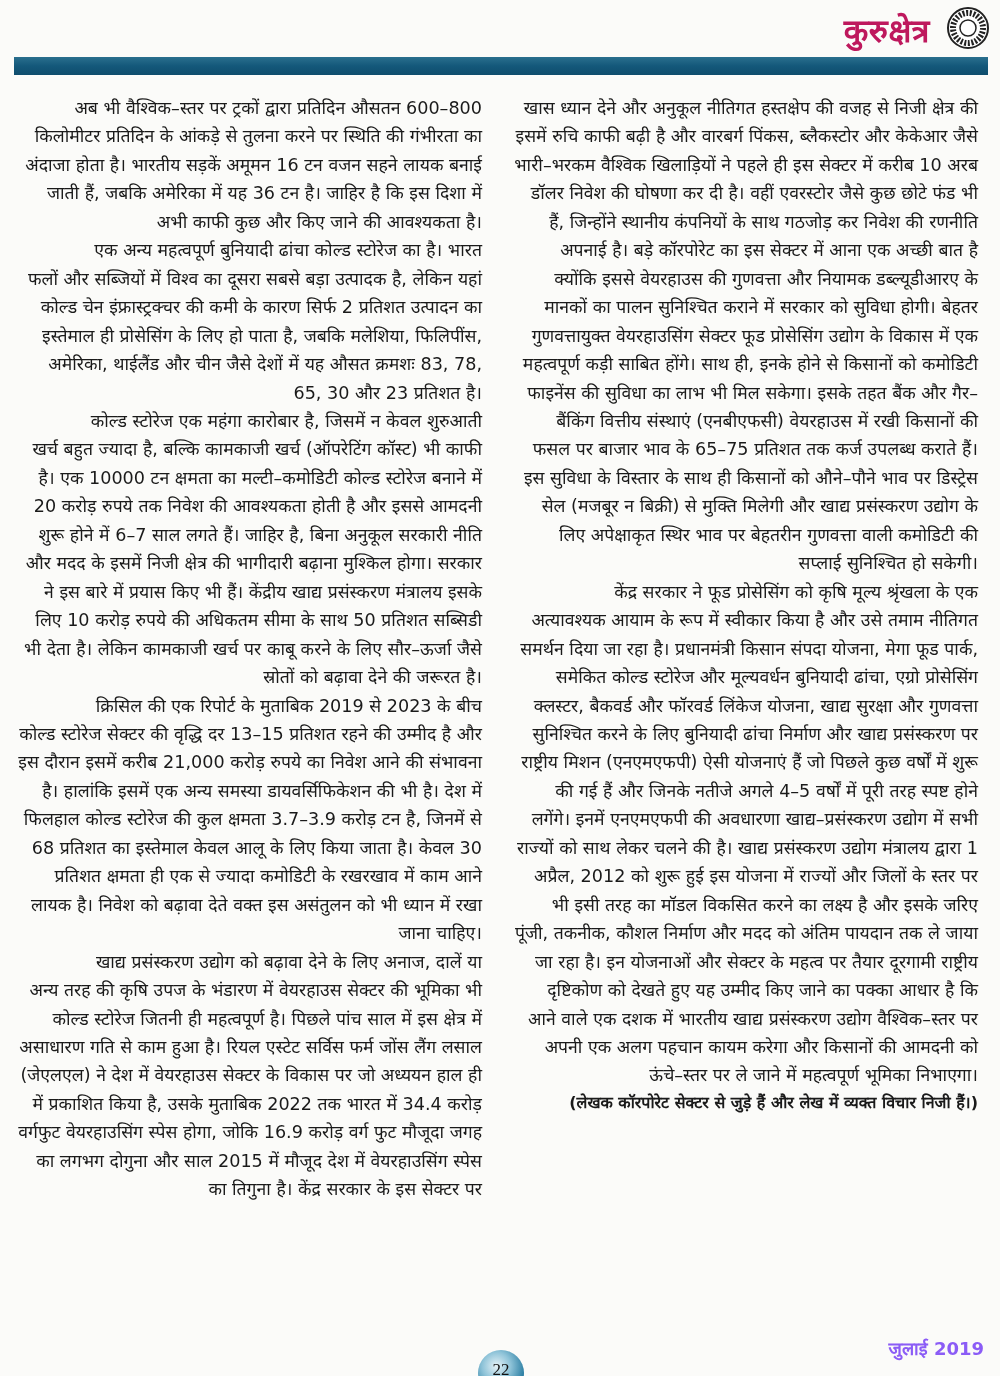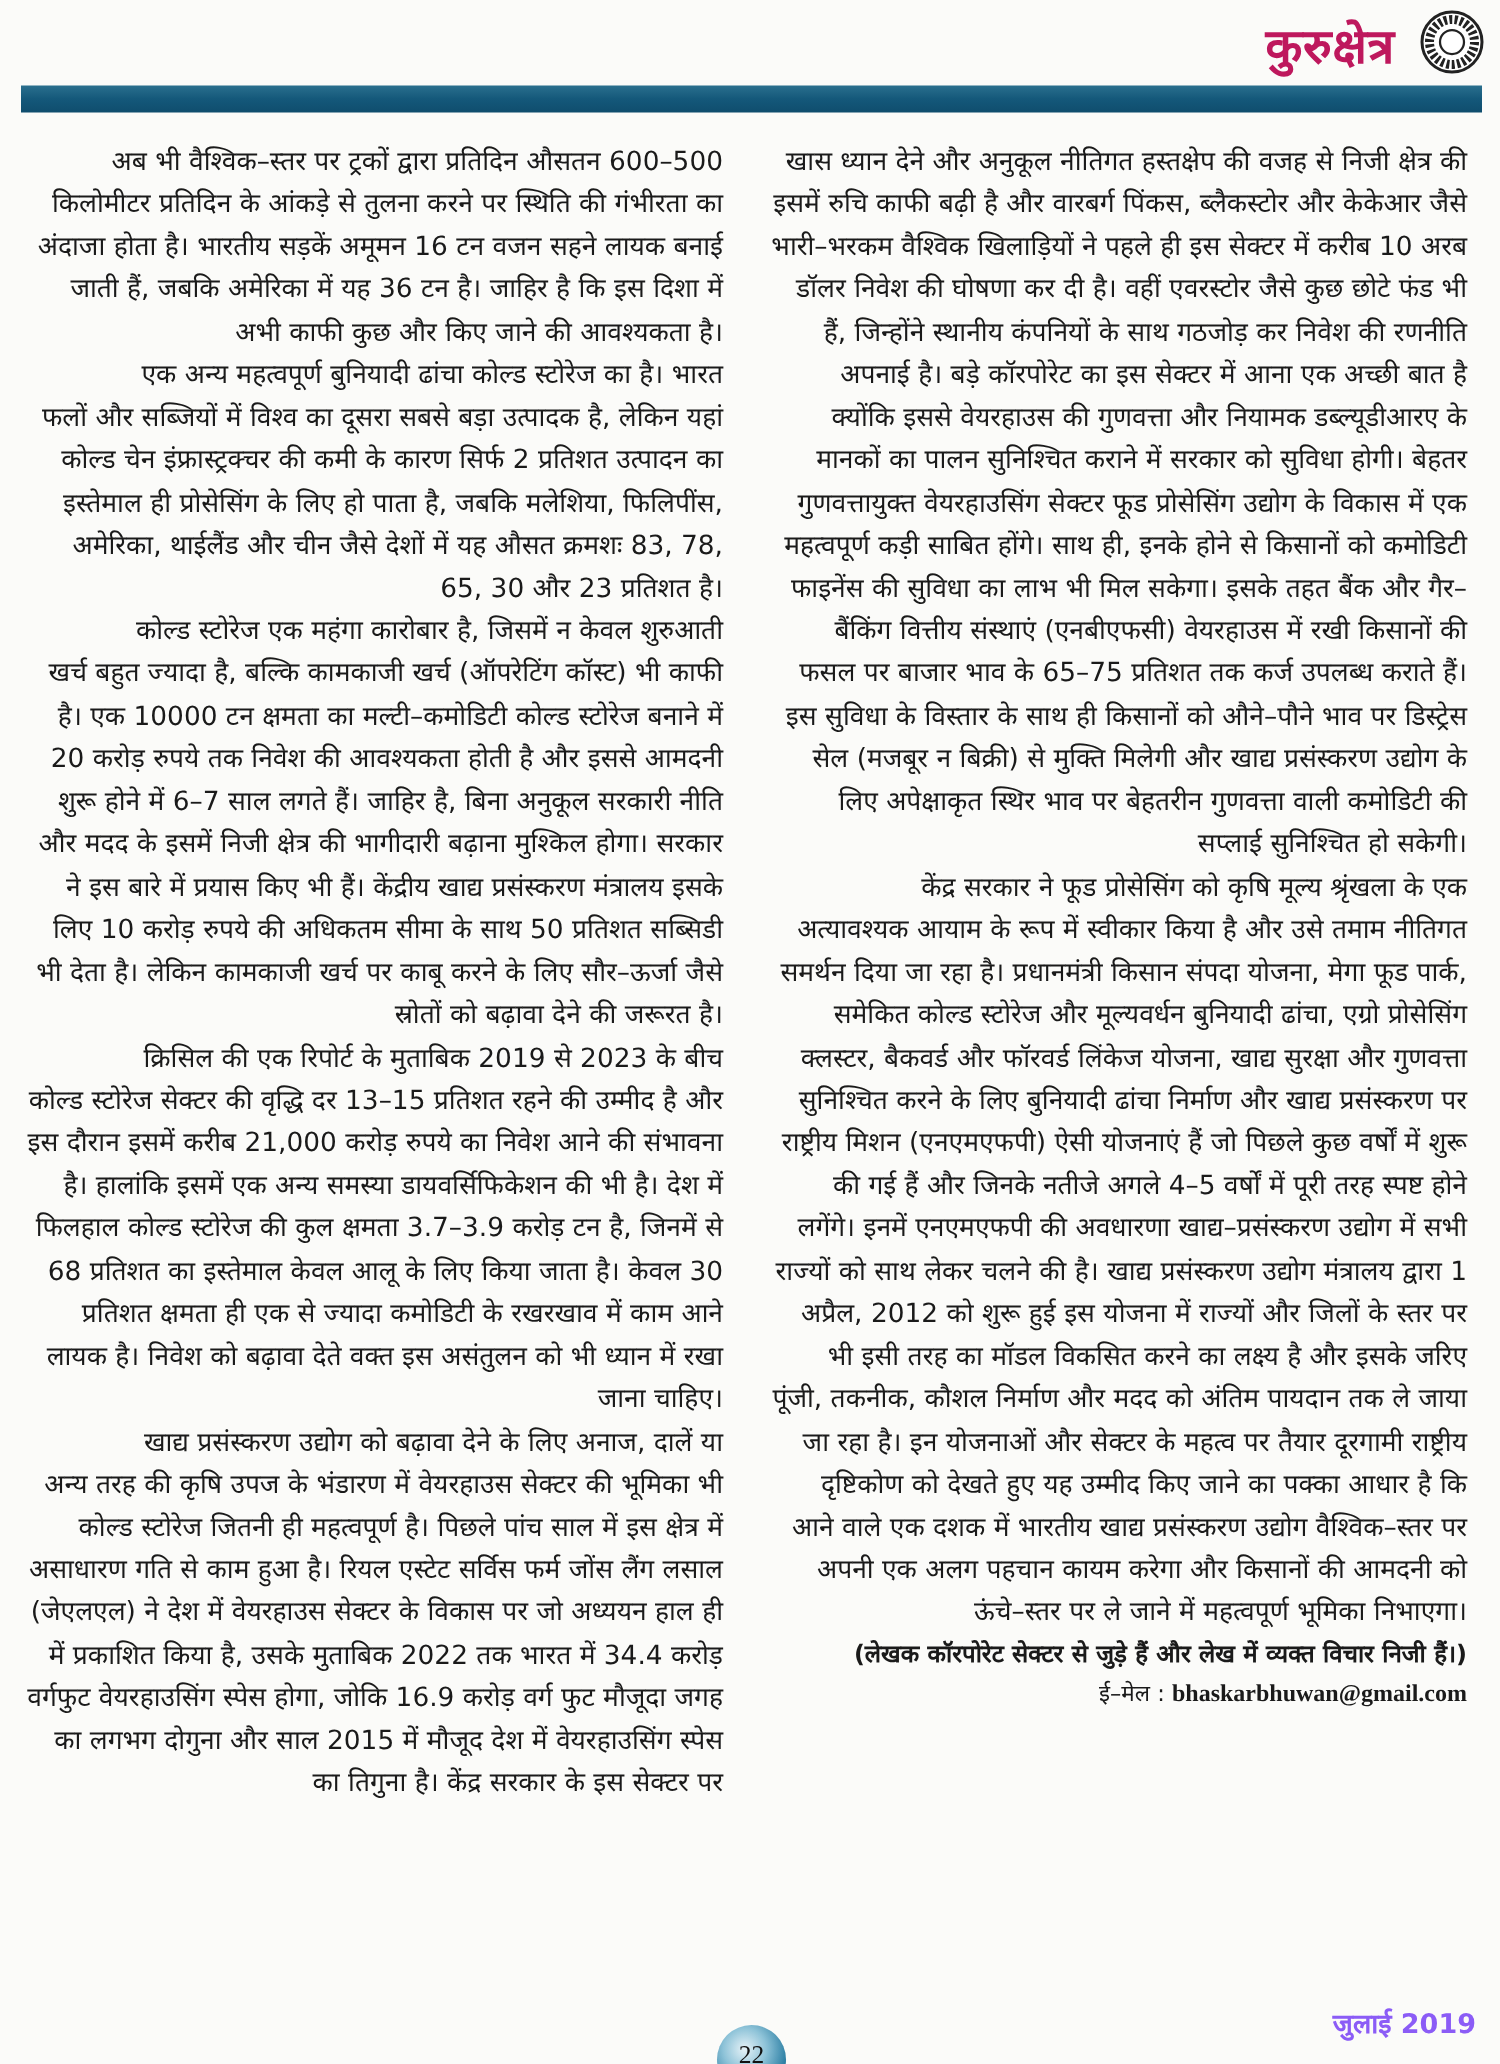--- a/index.html
+++ b/index.html
@@ -58,33 +58,29 @@
   <div class="mag-title">कुरुक्षेत्र</div>
   <svg class="emblem" viewBox="0 0 44 44">
     <circle cx="22" cy="22" r="20" fill="#fff" stroke="#222" stroke-width="2"></circle>
     <circle cx="22" cy="22" r="15" fill="none" stroke="#222" stroke-width="6" stroke-dasharray="2 1.6"></circle>
     <circle cx="22" cy="22" r="8" fill="#fff" stroke="#222" stroke-width="1.5"></circle>
   </svg>
   <div class="band"></div>
 </div>
 
 <div class="column col-left">
-  <p>अब भी वैश्विक–स्तर पर ट्रकों द्वारा प्रतिदिन औसतन 600–500 किलोमीटर प्रतिदिन के आंकड़े से तुलना करने पर स्थिति की गंभीरता का अंदाजा होता है। भारतीय सड़कें अमूमन 16 टन वजन सहने लायक बनाई जाती हैं, जबकि अमेरिका में यह 36 टन है। जाहिर है कि इस दिशा में अभी काफी कुछ और किए जाने की आवश्यकता है।</p>
+  <p>अब भी वैश्विक–स्तर पर ट्रकों द्वारा प्रतिदिन औसतन 600–800 किलोमीटर प्रतिदिन के आंकड़े से तुलना करने पर स्थिति की गंभीरता का अंदाजा होता है। भारतीय सड़कें अमूमन 16 टन वजन सहने लायक बनाई जाती हैं, जबकि अमेरिका में यह 36 टन है। जाहिर है कि इस दिशा में अभी काफी कुछ और किए जाने की आवश्यकता है।</p>
   <p class="indent">एक अन्य महत्वपूर्ण बुनियादी ढांचा कोल्ड स्टोरेज का है। भारत फलों और सब्जियों में विश्व का दूसरा सबसे बड़ा उत्पादक है, लेकिन यहां कोल्ड चेन इंफ्रास्ट्रक्चर की कमी के कारण सिर्फ 2 प्रतिशत उत्पादन का इस्तेमाल ही प्रोसेसिंग के लिए हो पाता है, जबकि मलेशिया, फिलिपींस, अमेरिका, थाईलैंड और चीन जैसे देशों में यह औसत क्रमशः 83, 78, 65, 30 और 23 प्रतिशत है।</p>
   <p class="indent">कोल्ड स्टोरेज एक महंगा कारोबार है, जिसमें न केवल शुरुआती खर्च बहुत ज्यादा है, बल्कि कामकाजी खर्च (ऑपरेटिंग कॉस्ट) भी काफी है। एक 10000 टन क्षमता का मल्टी–कमोडिटी कोल्ड स्टोरेज बनाने में 20 करोड़ रुपये तक निवेश की आवश्यकता होती है और इससे आमदनी शुरू होने में 6–7 साल लगते हैं। जाहिर है, बिना अनुकूल सरकारी नीति और मदद के इसमें निजी क्षेत्र की भागीदारी बढ़ाना मुश्किल होगा। सरकार ने इस बारे में प्रयास किए भी हैं। केंद्रीय खाद्य प्रसंस्करण मंत्रालय इसके लिए 10 करोड़ रुपये की अधिकतम सीमा के साथ 50 प्रतिशत सब्सिडी भी देता है। लेकिन कामकाजी खर्च पर काबू करने के लिए सौर–ऊर्जा जैसे स्रोतों को बढ़ावा देने की जरूरत है।</p>
   <p class="indent">क्रिसिल की एक रिपोर्ट के मुताबिक 2019 से 2023 के बीच कोल्ड स्टोरेज सेक्टर की वृद्धि दर 13–15 प्रतिशत रहने की उम्मीद है और इस दौरान इसमें करीब 21,000 करोड़ रुपये का निवेश आने की संभावना है। हालांकि इसमें एक अन्य समस्या डायवर्सिफिकेशन की भी है। देश में फिलहाल कोल्ड स्टोरेज की कुल क्षमता 3.7–3.9 करोड़ टन है, जिनमें से 68 प्रतिशत का इस्तेमाल केवल आलू के लिए किया जाता है। केवल 30 प्रतिशत क्षमता ही एक से ज्यादा कमोडिटी के रखरखाव में काम आने लायक है। निवेश को बढ़ावा देते वक्त इस असंतुलन को भी ध्यान में रखा जाना चाहिए।</p>
   <p class="indent">खाद्य प्रसंस्करण उद्योग को बढ़ावा देने के लिए अनाज, दालें या अन्य तरह की कृषि उपज के भंडारण में वेयरहाउस सेक्टर की भूमिका भी कोल्ड स्टोरेज जितनी ही महत्वपूर्ण है। पिछले पांच साल में इस क्षेत्र में असाधारण गति से काम हुआ है। रियल एस्टेट सर्विस फर्म जोंस लैंग लसाल (जेएलएल) ने देश में वेयरहाउस सेक्टर के विकास पर जो अध्ययन हाल ही में प्रकाशित किया है, उसके मुताबिक 2022 तक भारत में 34.4 करोड़ वर्गफुट वेयरहाउसिंग स्पेस होगा, जोकि 16.9 करोड़ वर्ग फुट मौजूदा जगह का लगभग दोगुना और साल 2015 में मौजूद देश में वेयरहाउसिंग स्पेस का तिगुना है। केंद्र सरकार के इस सेक्टर पर</p>
 </div>
 
 <div class="column col-right">
   <p>खास ध्यान देने और अनुकूल नीतिगत हस्तक्षेप की वजह से निजी क्षेत्र की इसमें रुचि काफी बढ़ी है और वारबर्ग पिंकस, ब्लैकस्टोर और केकेआर जैसे भारी–भरकम वैश्विक खिलाड़ियों ने पहले ही इस सेक्टर में करीब 10 अरब डॉलर निवेश की घोषणा कर दी है। वहीं एवरस्टोर जैसे कुछ छोटे फंड भी हैं, जिन्होंने स्थानीय कंपनियों के साथ गठजोड़ कर निवेश की रणनीति अपनाई है। बड़े कॉरपोरेट का इस सेक्टर में आना एक अच्छी बात है क्योंकि इससे वेयरहाउस की गुणवत्ता और नियामक डब्ल्यूडीआरए के मानकों का पालन सुनिश्चित कराने में सरकार को सुविधा होगी। बेहतर गुणवत्तायुक्त वेयरहाउसिंग सेक्टर फूड प्रोसेसिंग उद्योग के विकास में एक महत्वपूर्ण कड़ी साबित होंगे। साथ ही, इनके होने से किसानों को कमोडिटी फाइनेंस की सुविधा का लाभ भी मिल सकेगा। इसके तहत बैंक और गैर–बैंकिंग वित्तीय संस्थाएं (एनबीएफसी) वेयरहाउस में रखी किसानों की फसल पर बाजार भाव के 65–75 प्रतिशत तक कर्ज उपलब्ध कराते हैं। इस सुविधा के विस्तार के साथ ही किसानों को औने–पौने भाव पर डिस्ट्रेस सेल (मजबूर न बिक्री) से मुक्ति मिलेगी और खाद्य प्रसंस्करण उद्योग के लिए अपेक्षाकृत स्थिर भाव पर बेहतरीन गुणवत्ता वाली कमोडिटी की सप्लाई सुनिश्चित हो सकेगी।</p>
   <p class="indent">केंद्र सरकार ने फूड प्रोसेसिंग को कृषि मूल्य श्रृंखला के एक अत्यावश्यक आयाम के रूप में स्वीकार किया है और उसे तमाम नीतिगत समर्थन दिया जा रहा है। प्रधानमंत्री किसान संपदा योजना, मेगा फूड पार्क, समेकित कोल्ड स्टोरेज और मूल्यवर्धन बुनियादी ढांचा, एग्रो प्रोसेसिंग क्लस्टर, बैकवर्ड और फॉरवर्ड लिंकेज योजना, खाद्य सुरक्षा और गुणवत्ता सुनिश्चित करने के लिए बुनियादी ढांचा निर्माण और खाद्य प्रसंस्करण पर राष्ट्रीय मिशन (एनएमएफपी) ऐसी योजनाएं हैं जो पिछले कुछ वर्षों में शुरू की गई हैं और जिनके नतीजे अगले 4–5 वर्षों में पूरी तरह स्पष्ट होने लगेंगे। इनमें एनएमएफपी की अवधारणा खाद्य–प्रसंस्करण उद्योग में सभी राज्यों को साथ लेकर चलने की है। खाद्य प्रसंस्करण उद्योग मंत्रालय द्वारा 1 अप्रैल, 2012 को शुरू हुई इस योजना में राज्यों और जिलों के स्तर पर भी इसी तरह का मॉडल विकसित करने का लक्ष्य है और इसके जरिए पूंजी, तकनीक, कौशल निर्माण और मदद को अंतिम पायदान तक ले जाया जा रहा है। इन योजनाओं और सेक्टर के महत्व पर तैयार दूरगामी राष्ट्रीय दृष्टिकोण को देखते हुए यह उम्मीद किए जाने का पक्का आधार है कि आने वाले एक दशक में भारतीय खाद्य प्रसंस्करण उद्योग वैश्विक–स्तर पर अपनी एक अलग पहचान कायम करेगा और किसानों की आमदनी को ऊंचे–स्तर पर ले जाने में महत्वपूर्ण भूमिका निभाएगा।</p>
   <p class="author-note">(लेखक कॉरपोरेट सेक्टर से जुड़े हैं और लेख में व्यक्त विचार निजी हैं।)</p>
-  <p class="email-line">
-    <span>ई–मेल :</span>
-    <span class="email">bhaskarbhuwan@gmail.com</span>
-  </p>
 </div>
 
 <div class="footer">
   <div class="page-num">22</div>
   <div class="issue-date">जुलाई 2019</div>
 </div>
 
 </body></html>

